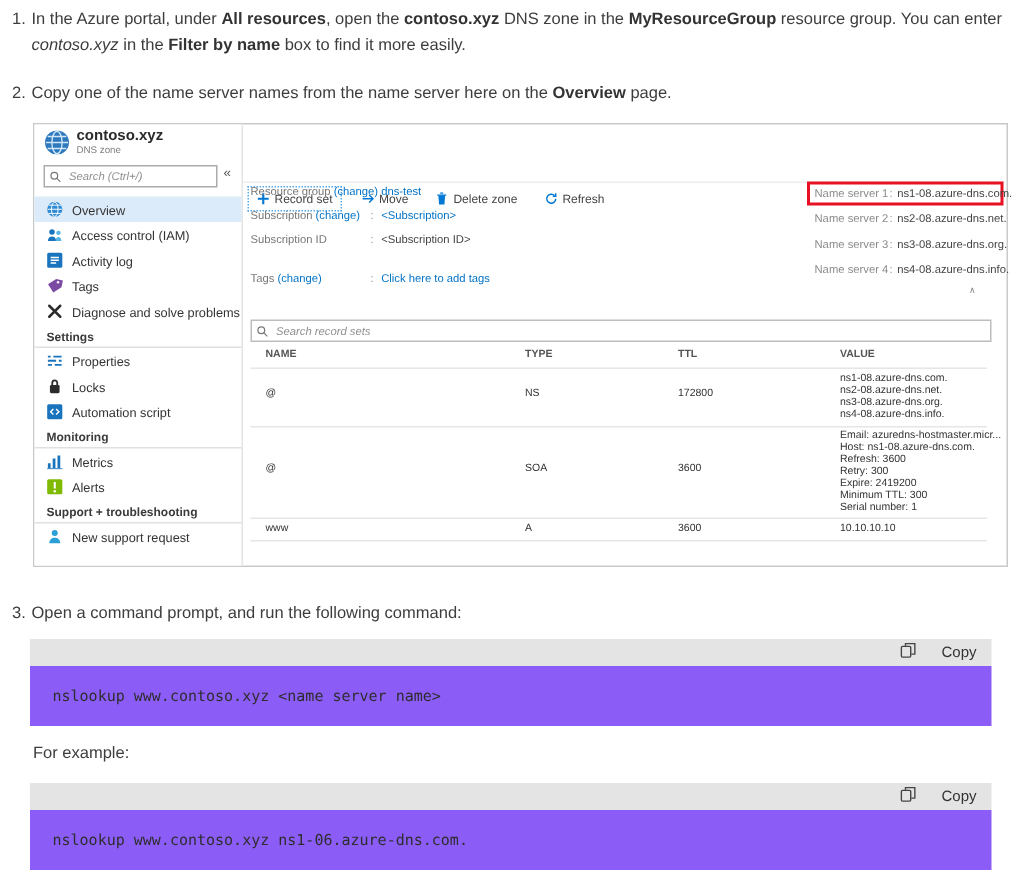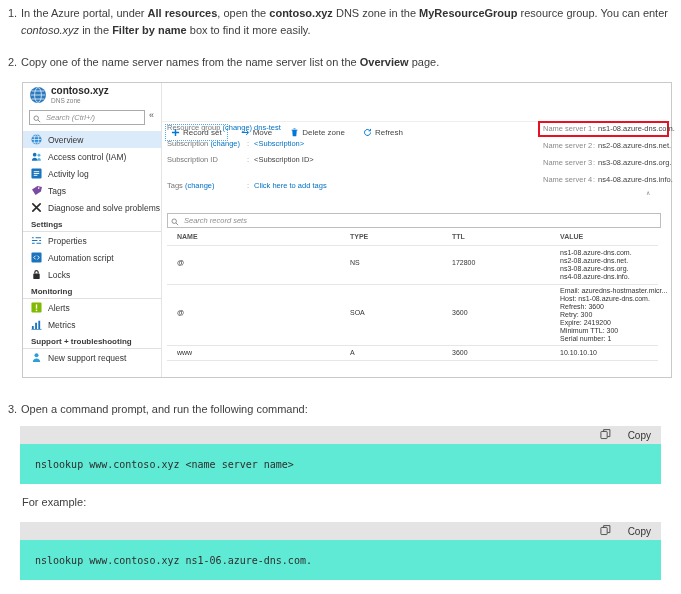--- a/index.html
+++ b/index.html
@@ -10,21 +10,21 @@
   .step-num{flex:0 0 13px;}
   .step-text{flex:1;}
   .step-text b{font-weight:bold;color:#333;}
   .step-text i{font-style:italic;}
   .plain-line{position:absolute;font-size:11px;color:#3d3d3d;}
   
   .code-block{position:absolute;left:20px;width:641px;}
   .code-head{height:18px;background:#e4e4e4;position:relative;}
   .copy-btn{position:absolute;right:10px;top:50%;transform:translateY(-50%);
             display:flex;align-items:center;gap:17px;font-size:10px;color:#333;cursor:pointer;}
-  .code-body{height:40px;background:#5eead4;display:flex;align-items:center;padding-left:15px;
+  .code-body{height:40px;background:#8b5cf6;display:flex;align-items:center;padding-left:15px;
              font-family:"DejaVu Sans Mono",monospace;font-size:10px;color:#2e2e2e;}
   
   .portal{position:absolute;left:22px;top:82px;width:648px;height:294px;border:1px solid #c9c9c9;background:#fff;}
   
   .sidebar{position:absolute;left:0;top:0;width:138px;height:100%;border-right:1px solid #e4e4e4;background:#fff;}
   .sb-head{position:relative;height:23px;}
   .sb-ico{position:absolute;left:7px;top:4px;width:16px;height:16px;}
   .sb-title{position:absolute;left:28px;top:2px;font-size:10px;font-weight:bold;color:#2b2b2b;}
   .sb-sub{position:absolute;left:28px;top:14px;font-size:6.5px;color:#808080;}
   .sb-search-row{display:flex;align-items:flex-start;margin:4px 3px 6px 6px;height:15px;}
@@ -73,21 +73,21 @@
 </head>
 <body>
 
 <div class="step" style="top:5px">
   <span class="step-num">1.</span>
   <span class="step-text"><span>In the Azure portal, under </span><b>All resources</b><span>, open the </span><b>contoso.xyz</b><span> DNS zone in the </span><b>MyResourceGroup</b><span> resource group. You can enter </span><i>contoso.xyz</i><span> in the </span><b>Filter by name</b><span> box to find it more easily.</span></span>
 </div>
 
 <div class="step" style="top:54px">
   <span class="step-num">2.</span>
-  <span class="step-text"><span>Copy one of the name server names from the name server list on the </span><b>Overview</b><span> page.</span></span>
+  <span class="step-text"><span>Copy one of the name server names from the name server here on the </span><b>Overview</b><span> page.</span></span>
 </div>
 
 <div class="portal">
 
   <div class="sidebar">
     <div class="sb-head">
       <span class="sb-ico">
         <svg viewBox="0 0 16 16">
             <circle cx="8" cy="8" r="8" fill="#2e79bd"></circle>
             <ellipse cx="8" cy="8" rx="3.4" ry="7.4" fill="none" stroke="#cfe6f7" stroke-width="0.9"></ellipse>
@@ -164,56 +164,56 @@
       <span class="nav-ico">
           <svg viewBox="0 0 12 12">
             <path d="M1 3h2M5 3h6M1 6h6M9 6h2M1 9h3M6 9h5" stroke="#1a74bd" stroke-width="1.3"></path>
           </svg>
         </span>
       <span class="nav-lbl">Properties</span>
     </div>
     <div class="nav-item">
       <span class="nav-ico">
           <svg viewBox="0 0 12 12">
+            <rect x="2.5" y="5" width="7" height="6" rx="1" fill="#2b2b2b"></rect>
+            <path d="M4.2 5V3.6a1.8 1.8 0 013.6 0V5" stroke="#2b2b2b" stroke-width="1.3" fill="none"></path>
+          </svg>
+        </span>
+      <span class="nav-lbl">Locks</span>
+    </div>
+    <div class="nav-item">
+      <span class="nav-ico">
+          <svg viewBox="0 0 12 12">
             <rect width="11" height="11" x="0.5" y="0.5" rx="1.2" fill="#1a74bd"></rect>
             <path d="M5 4 L3 6 L5 8 M7 4 L9 6 L7 8" stroke="#fff" stroke-width="1" fill="none"></path>
           </svg>
         </span>
       <span class="nav-lbl">Automation script</span>
     </div>
-    <div class="nav-item">
-      <span class="nav-ico">
-          <svg viewBox="0 0 12 12">
-            <rect x="2.5" y="5" width="7" height="6" rx="1" fill="#2b2b2b"></rect>
-            <path d="M4.2 5V3.6a1.8 1.8 0 013.6 0V5" stroke="#2b2b2b" stroke-width="1.3" fill="none"></path>
-          </svg>
-        </span>
-      <span class="nav-lbl">Locks</span>
-    </div>
 
     <div class="sb-sec-h">Monitoring</div>
     <div class="sb-div"></div>
+    <div class="nav-item">
+      <span class="nav-ico">
+          <svg viewBox="0 0 12 12">
+            <path d="M1 11V7.5h2V11zM4.5 11V4h2v7zM8 11V1.8h2V11z" fill="#1a74bd"></path>
+            <path d="M0.5 11.4h11" stroke="#1a74bd" stroke-width="0.8"></path>
+          </svg>
+        </span>
+      <span class="nav-lbl">Metrics</span>
+    </div>
     <div class="nav-item">
       <span class="nav-ico">
           <svg viewBox="0 0 12 12">
             <rect width="11" height="11" x="0.5" y="0.5" rx="1.2" fill="#7fba00"></rect>
             <path d="M6 2.6v4.6" stroke="#fff" stroke-width="1.5"></path>
             <circle cx="6" cy="9.2" r="0.9" fill="#fff"></circle>
           </svg>
         </span>
       <span class="nav-lbl">Alerts</span>
-    </div>
-    <div class="nav-item">
-      <span class="nav-ico">
-          <svg viewBox="0 0 12 12">
-            <path d="M1 11V7.5h2V11zM4.5 11V4h2v7zM8 11V1.8h2V11z" fill="#1a74bd"></path>
-            <path d="M0.5 11.4h11" stroke="#1a74bd" stroke-width="0.8"></path>
-          </svg>
-        </span>
-      <span class="nav-lbl">Metrics</span>
     </div>
 
     <div class="sb-sec-h">Support + troubleshooting</div>
     <div class="sb-div"></div>
     <div class="nav-item">
       <span class="nav-ico">
           <svg viewBox="0 0 12 12">
             <circle cx="6" cy="3.6" r="2.2" fill="#2a9fd8"></circle>
             <path d="M2 11c0-2.6 1.8-4 4-4s4 1.4 4 4z" fill="#2a9fd8"></path>
           </svg>

